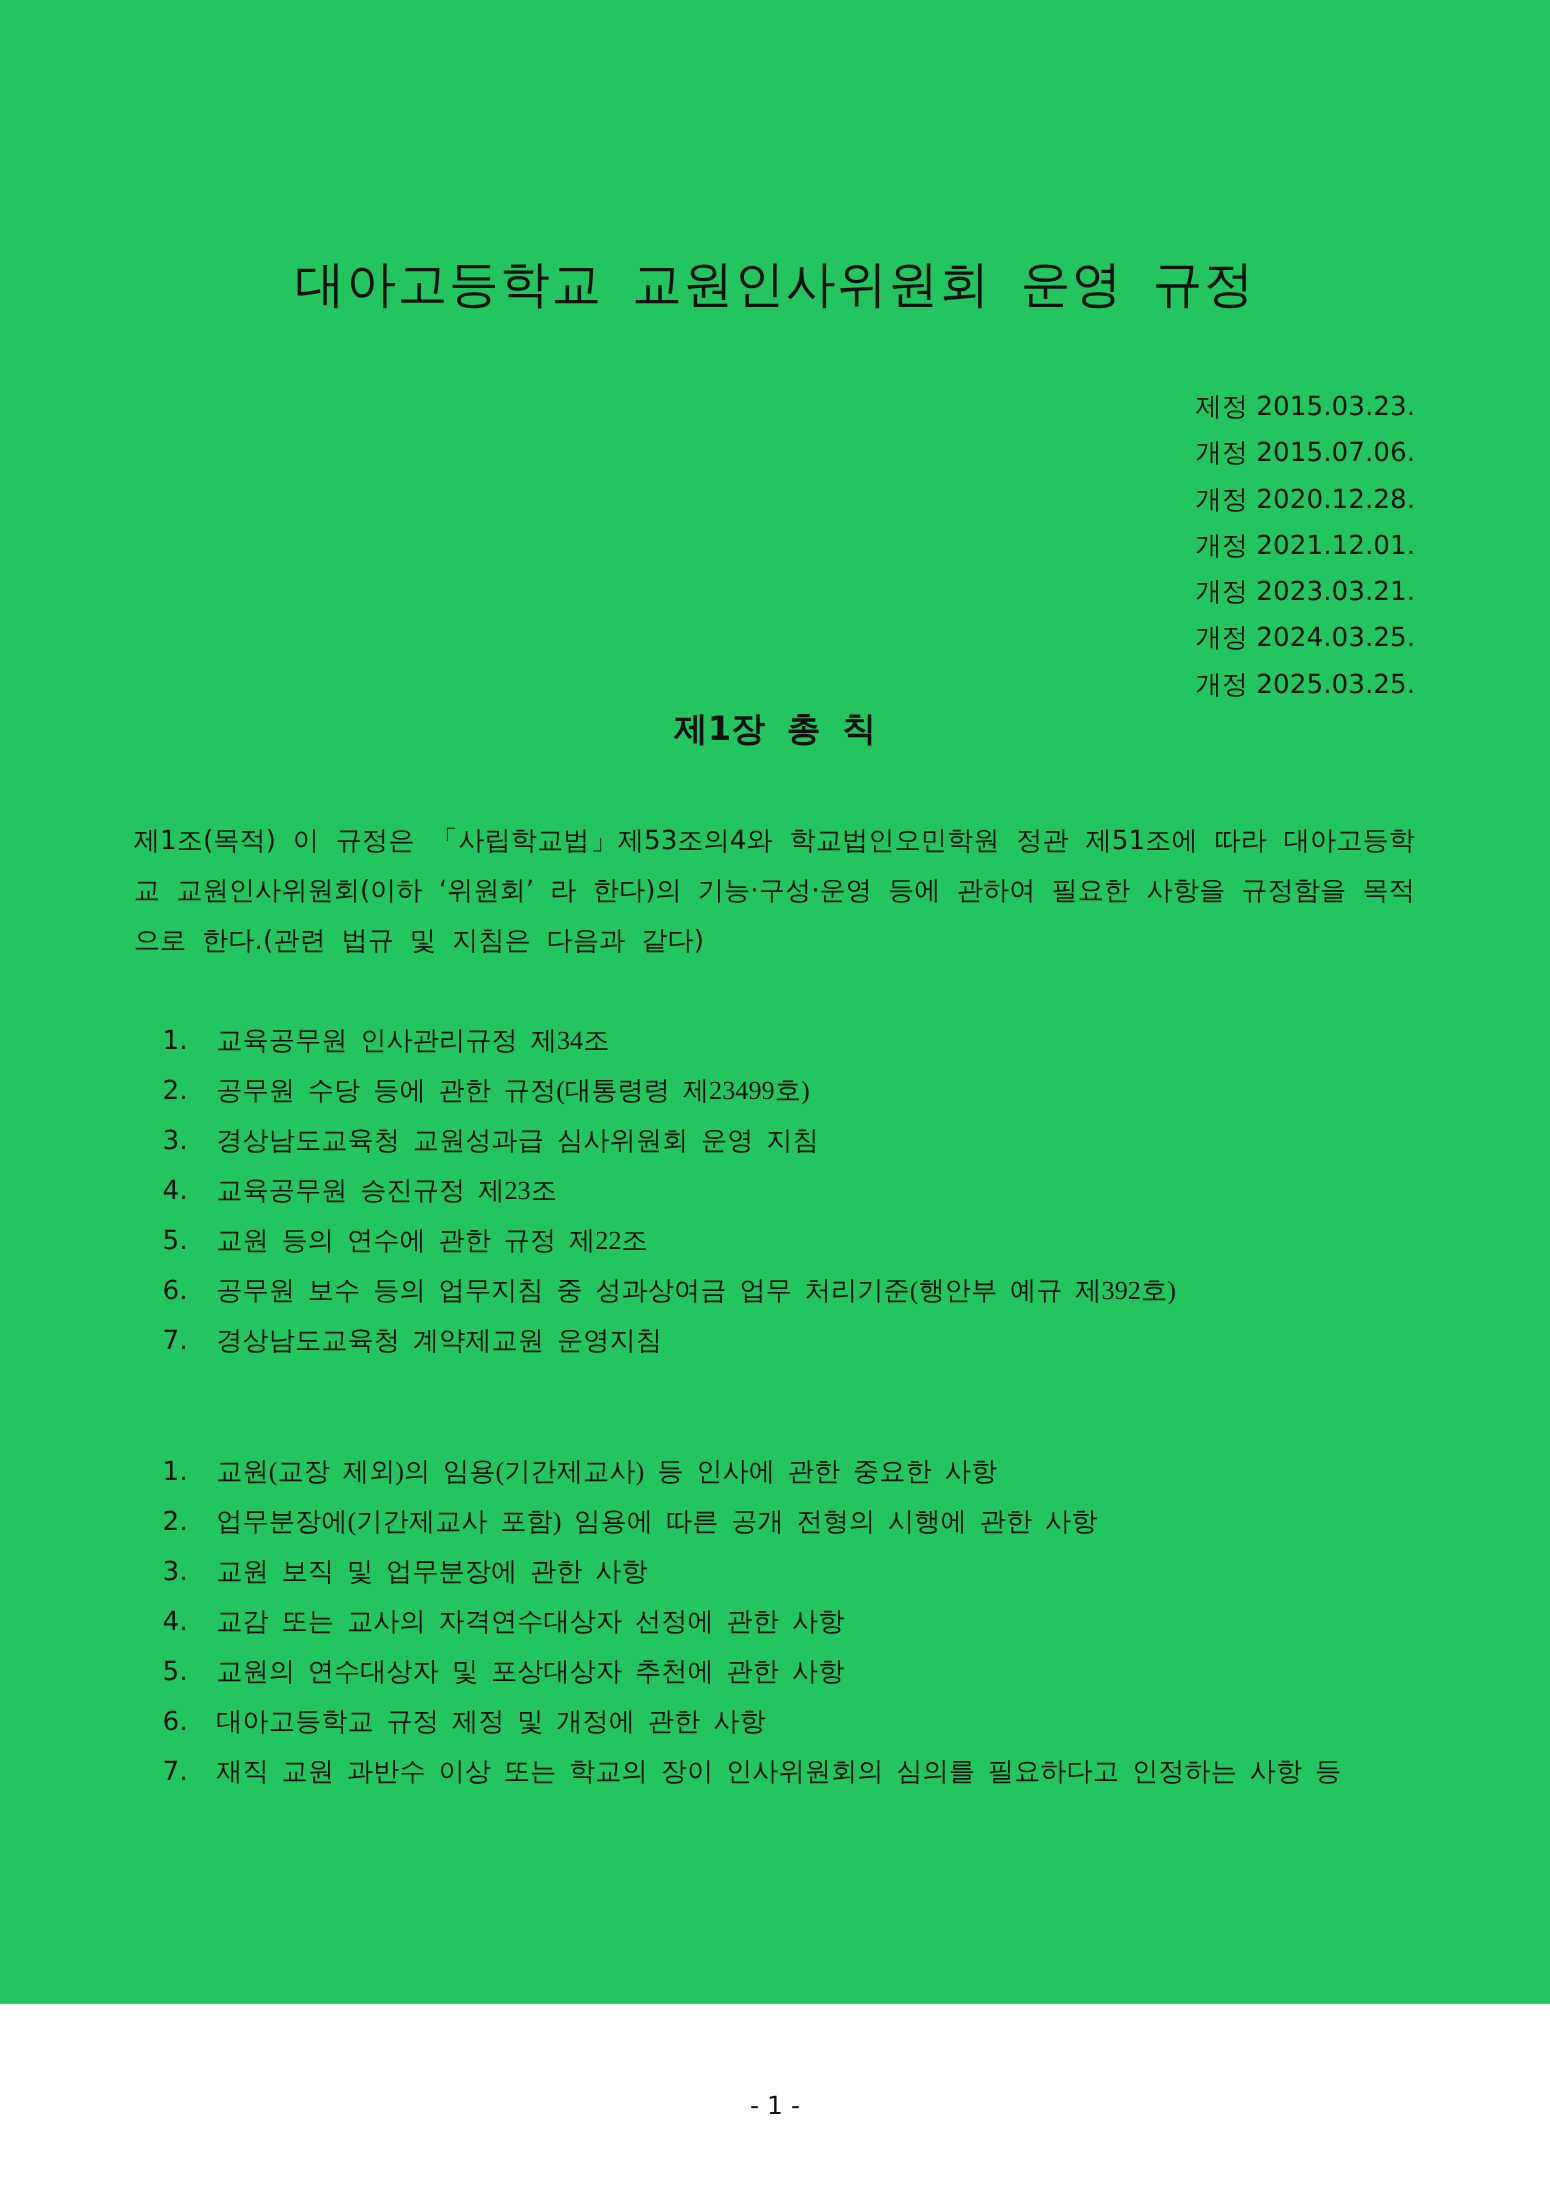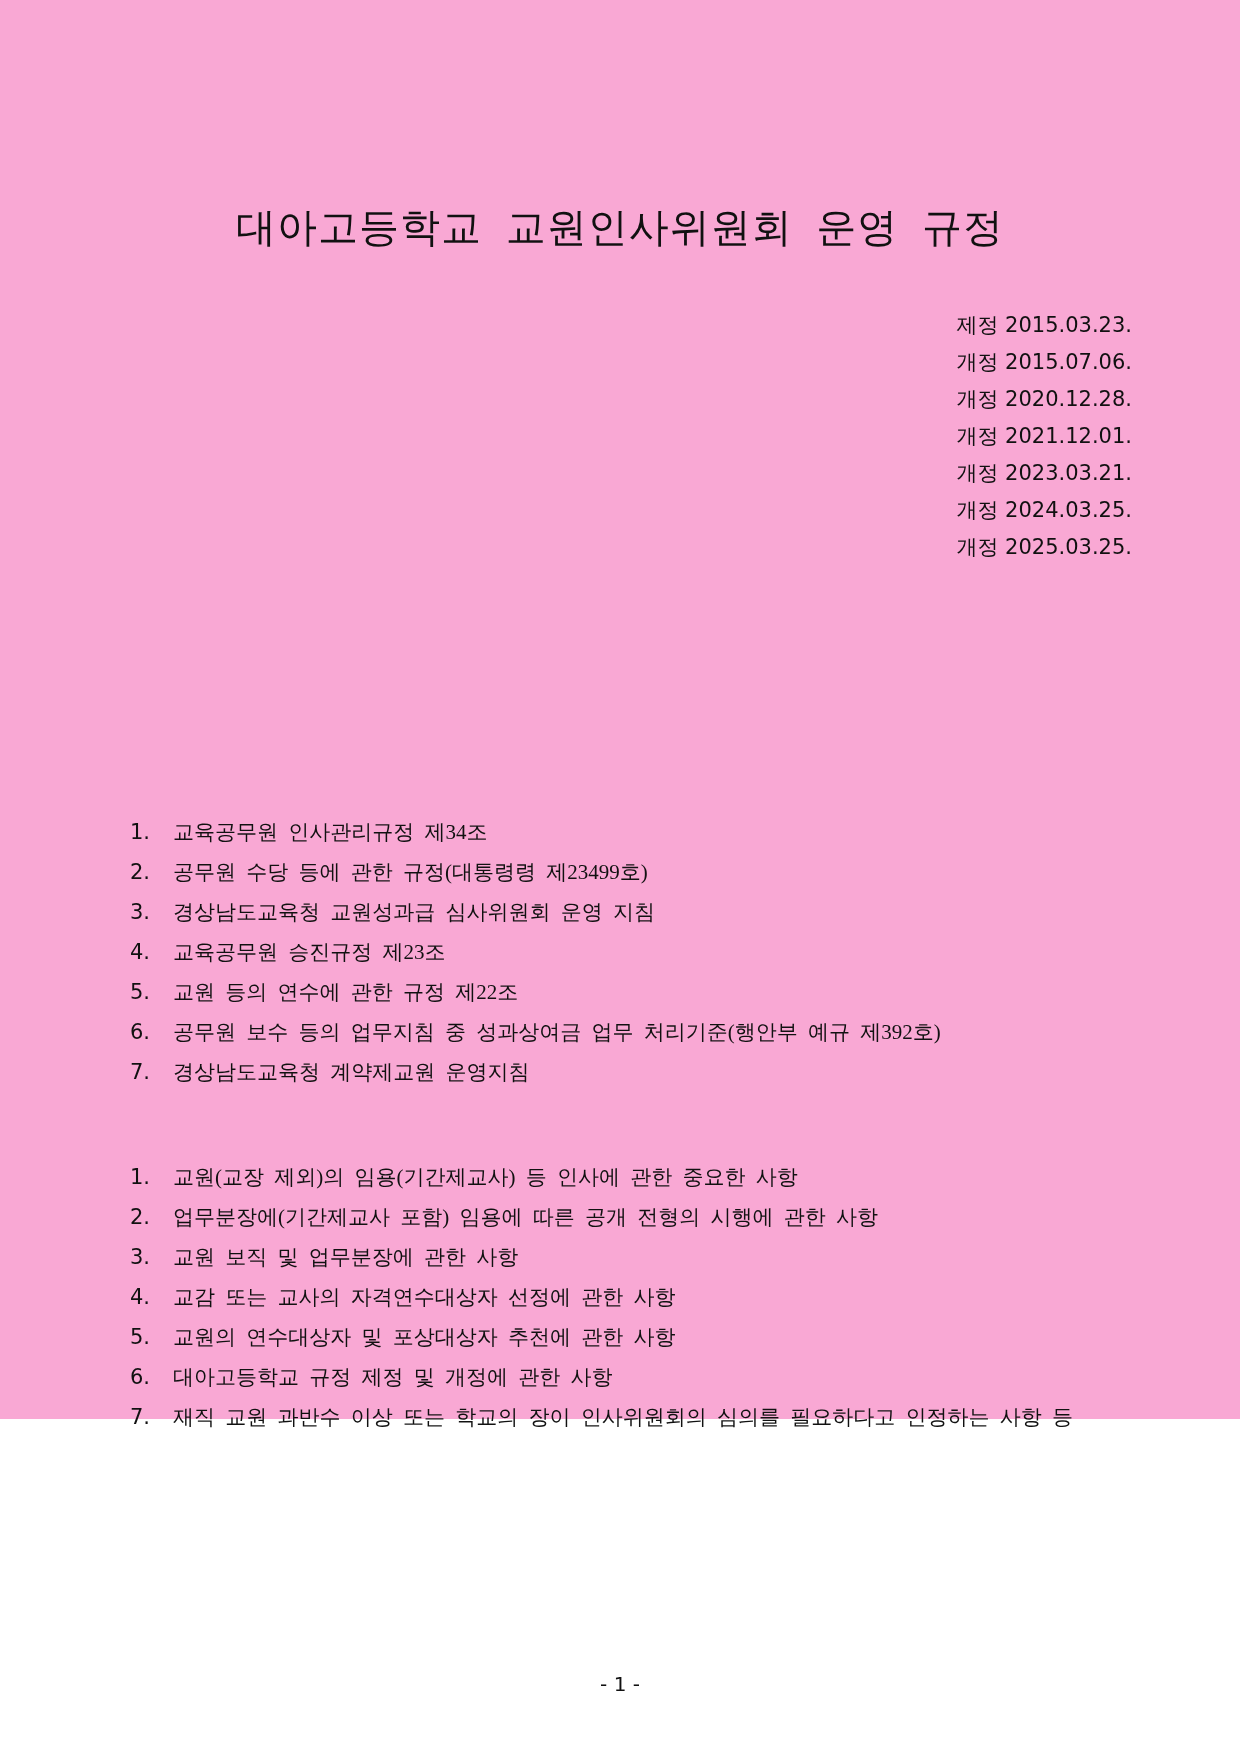--- a/index.html
+++ b/index.html
@@ -1,18 +1,18 @@
 <!DOCTYPE html>
 <html><head>
 <meta charset="utf-8">
 <style>
   html, body { margin: 0; padding: 0; background: #ffffff; }
   body { width: 1240px; height: 1753px; position: relative; overflow: hidden;
          font-family: "DejaVu Sans", "Liberation Sans", sans-serif; color: #111111; }
-  .page { position: absolute; left: 0; top: 0; width: 1240px; height: 1419px; background: #f9a8d4; }
+  .page { position: absolute; left: 0; top: 0; width: 1240px; height: 1603px; background: #22c55e; }
   .title { position: absolute; left: 0; top: 200px; width: 1240px; text-align: center;
            font-size: 40px; letter-spacing: 1px; word-spacing: 10px; color: #111; }
   .history { position: absolute; right: 108px; top: 307px; text-align: right; font-size: 21px; }
   .history .row { height: 37px; line-height: 37px; white-space: pre; margin-left: 12px; }
   .chapter { position: absolute; left: 0; top: 565px; width: 1240px; text-align: center;
              font-size: 27px; font-weight: bold; word-spacing: 8px; }
   .article { position: absolute; left: 107px; width: 1025px; font-size: 21px; }
   .para { line-height: 40px; text-align: justify; text-align-last: left; word-spacing: 6px; }
   .list { list-style: none; margin: 0; padding: 0; }
   .list li { position: relative; line-height: 40px; padding-left: 66px; word-spacing: 5px; }
@@ -34,21 +34,25 @@
   <div class="history">
     <div class="row"><span>제정</span> <span>2015.03.23.</span></div>
     <div class="row"><span>개정</span> <span>2015.07.06.</span></div>
     <div class="row"><span>개정</span> <span>2020.12.28.</span></div>
     <div class="row"><span>개정</span> <span>2021.12.01.</span></div>
     <div class="row"><span>개정</span> <span>2023.03.21.</span></div>
     <div class="row"><span>개정</span> <span>2024.03.25.</span></div>
     <div class="row"><span>개정</span> <span>2025.03.25.</span></div>
   </div>
 
+  <div class="chapter">제1장 총 칙</div>
 
+  <div class="article art1">
+    <div class="para">제1조(목적) 이 규정은 「사립학교법」제53조의4와 학교법인오민학원 정관 제51조에 따라 대아고등학교 교원인사위원회(이하 ‘위원회’ 라 한다)의 기능·구성·운영 등에 관하여 필요한 사항을 규정함을 목적으로 한다.(관련 법규 및 지침은 다음과 같다)</div>
+  </div>
 
   <ol class="list list1">
     <li>
         <span class="num">1.</span>
         <span class="txt">교육공무원 인사관리규정 제34조</span>
       </li>
     <li>
         <span class="num">2.</span>
         <span class="txt">공무원 수당 등에 관한 규정(대통령령 제23499호)</span>
       </li>

